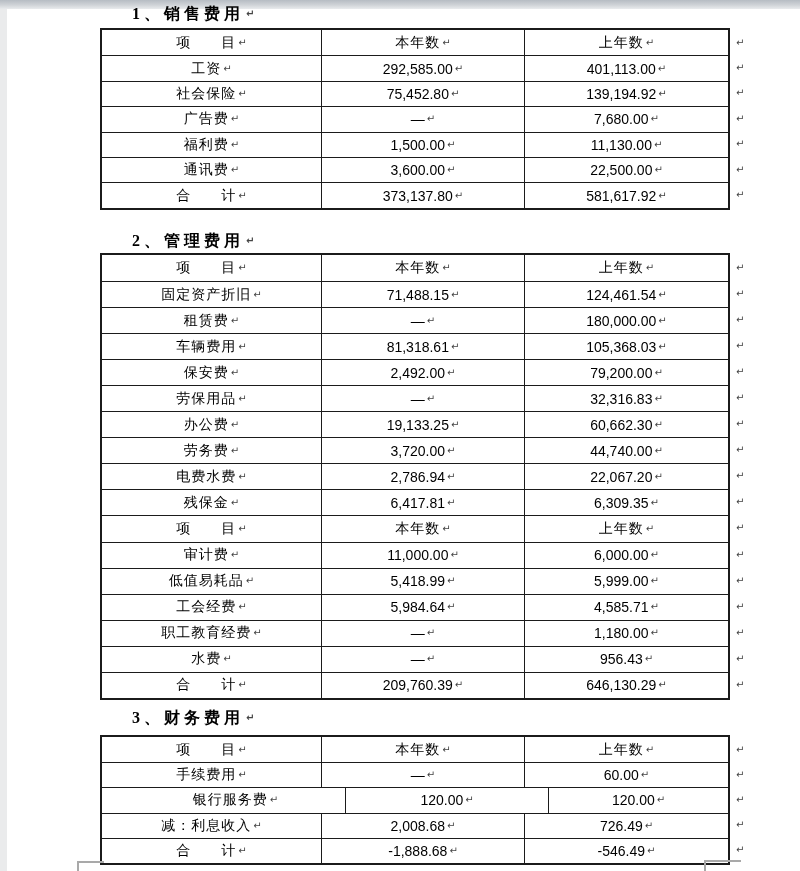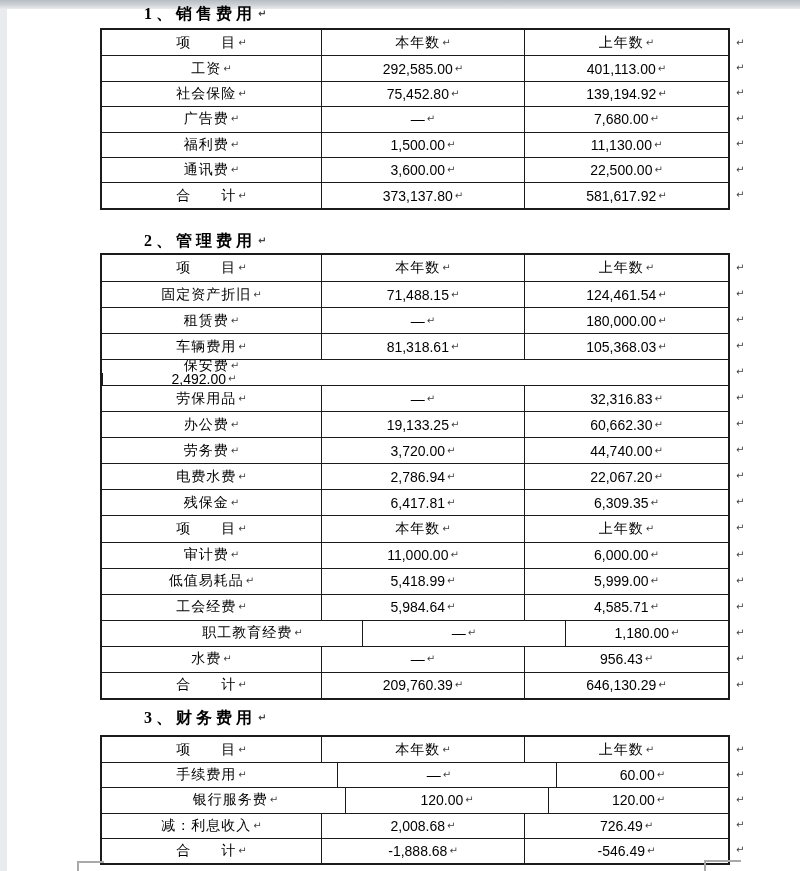--- a/index.html
+++ b/index.html
@@ -11,21 +11,21 @@
   .topbar {
     position:absolute; top:0; left:0; width:800px; height:9px;
     background:linear-gradient(180deg,#b6bcc3 0%,#cfd3d7 55%,#e9ebed 100%);
   }
   .left-strip {
     position:absolute; top:9px; left:0; width:7px; height:862px;
     background:#eaebec;
   }
   .doc-body { position:absolute; top:0; left:0; width:800px; height:871px; }
   .section-title {
-    position:absolute; left:144px; height:24px;
+    position:absolute; left:132px; height:24px;
     display:flex; align-items:center;
     font-family:"Liberation Serif","DejaVu Serif",serif;
     font-size:16px; font-weight:700; letter-spacing:4px; color:#000;
     white-space:pre;
   }
   .section-title .mark { letter-spacing:0; }
   .etable {
     position:absolute; left:100px; width:630px;
     border:2px solid #1b1b1b; background:#fff;
   }
@@ -138,21 +138,21 @@
       <div class="erow" style="height: 26.05px;">
         <div class="ecell"><span class="cell-text zh">租赁费</span><span class="mark">↵</span></div>
         <div class="ecell"><span class="cell-text">—</span><span class="mark">↵</span></div>
         <div class="ecell"><span class="cell-text">180,000.00</span><span class="mark">↵</span></div>
       </div>
       <div class="erow" style="height: 26.05px;">
         <div class="ecell"><span class="cell-text zh">车辆费用</span><span class="mark">↵</span></div>
         <div class="ecell"><span class="cell-text">81,318.61</span><span class="mark">↵</span></div>
         <div class="ecell"><span class="cell-text">105,368.03</span><span class="mark">↵</span></div>
       </div>
-      <div class="erow" style="height: 26.05px; flex-direction: column;">
+      <div class="erow" style="height: 26.05px;">
         <div class="ecell"><span class="cell-text zh">保安费</span><span class="mark">↵</span></div>
         <div class="ecell"><span class="cell-text">2,492.00</span><span class="mark">↵</span></div>
         <div class="ecell"><span class="cell-text">79,200.00</span><span class="mark">↵</span></div>
       </div>
       <div class="erow" style="height: 26.05px;">
         <div class="ecell"><span class="cell-text zh">劳保用品</span><span class="mark">↵</span></div>
         <div class="ecell"><span class="cell-text">—</span><span class="mark">↵</span></div>
         <div class="ecell"><span class="cell-text">32,316.83</span><span class="mark">↵</span></div>
       </div>
       <div class="erow" style="height: 26.05px;">
@@ -188,21 +188,21 @@
       <div class="erow" style="height: 26.05px;">
         <div class="ecell"><span class="cell-text zh">低值易耗品</span><span class="mark">↵</span></div>
         <div class="ecell"><span class="cell-text">5,418.99</span><span class="mark">↵</span></div>
         <div class="ecell"><span class="cell-text">5,999.00</span><span class="mark">↵</span></div>
       </div>
       <div class="erow" style="height: 26.05px;">
         <div class="ecell"><span class="cell-text zh">工会经费</span><span class="mark">↵</span></div>
         <div class="ecell"><span class="cell-text">5,984.64</span><span class="mark">↵</span></div>
         <div class="ecell"><span class="cell-text">4,585.71</span><span class="mark">↵</span></div>
       </div>
-      <div class="erow" style="height: 26.05px; padding-left: 41px;">
+      <div class="erow" style="height: 26.05px;">
         <div class="ecell"><span class="cell-text zh">职工教育经费</span><span class="mark">↵</span></div>
         <div class="ecell"><span class="cell-text">—</span><span class="mark">↵</span></div>
         <div class="ecell"><span class="cell-text">1,180.00</span><span class="mark">↵</span></div>
       </div>
       <div class="erow" style="height: 26.05px;">
         <div class="ecell"><span class="cell-text zh">水费</span><span class="mark">↵</span></div>
         <div class="ecell"><span class="cell-text">—</span><span class="mark">↵</span></div>
         <div class="ecell"><span class="cell-text">956.43</span><span class="mark">↵</span></div>
       </div>
       <div class="erow" style="height: 26.05px;">
@@ -264,21 +264,21 @@
         <span class="mark">↵</span>
       </div>
     </div>
     <div class="section-title" style="top: 706px;"><span>3、财务费用</span><span class="mark">↵</span></div>
     <div class="etable" style="top: 735px;">
       <div class="erow" style="height: 25.2px;">
         <div class="ecell"><span class="cell-text zh">项　　目</span><span class="mark">↵</span></div>
         <div class="ecell"><span class="cell-text zh">本年数</span><span class="mark">↵</span></div>
         <div class="ecell"><span class="cell-text zh">上年数</span><span class="mark">↵</span></div>
       </div>
-      <div class="erow" style="height: 25.2px; gap: 16px;">
+      <div class="erow" style="height: 25.2px;">
         <div class="ecell"><span class="cell-text zh">手续费用</span><span class="mark">↵</span></div>
         <div class="ecell"><span class="cell-text">—</span><span class="mark">↵</span></div>
         <div class="ecell"><span class="cell-text">60.00</span><span class="mark">↵</span></div>
       </div>
       <div class="erow" style="height: 25.2px; padding-left: 24px;">
         <div class="ecell"><span class="cell-text zh">银行服务费</span><span class="mark">↵</span></div>
         <div class="ecell"><span class="cell-text">120.00</span><span class="mark">↵</span></div>
         <div class="ecell"><span class="cell-text">120.00</span><span class="mark">↵</span></div>
       </div>
       <div class="erow" style="height: 25.2px;">

